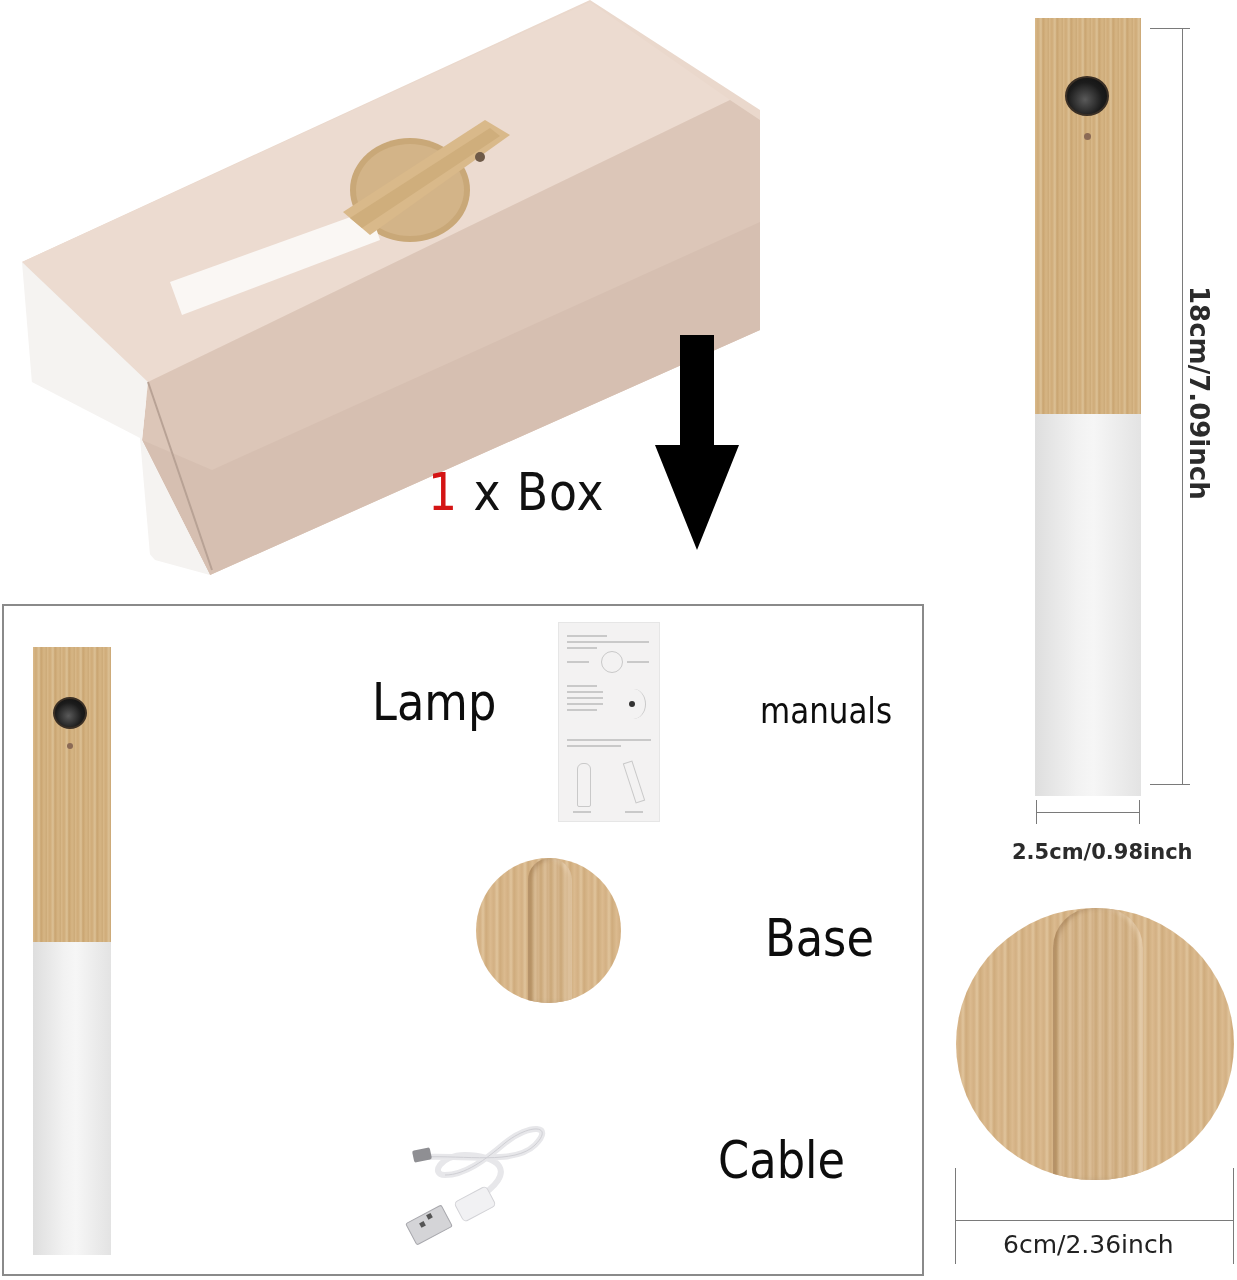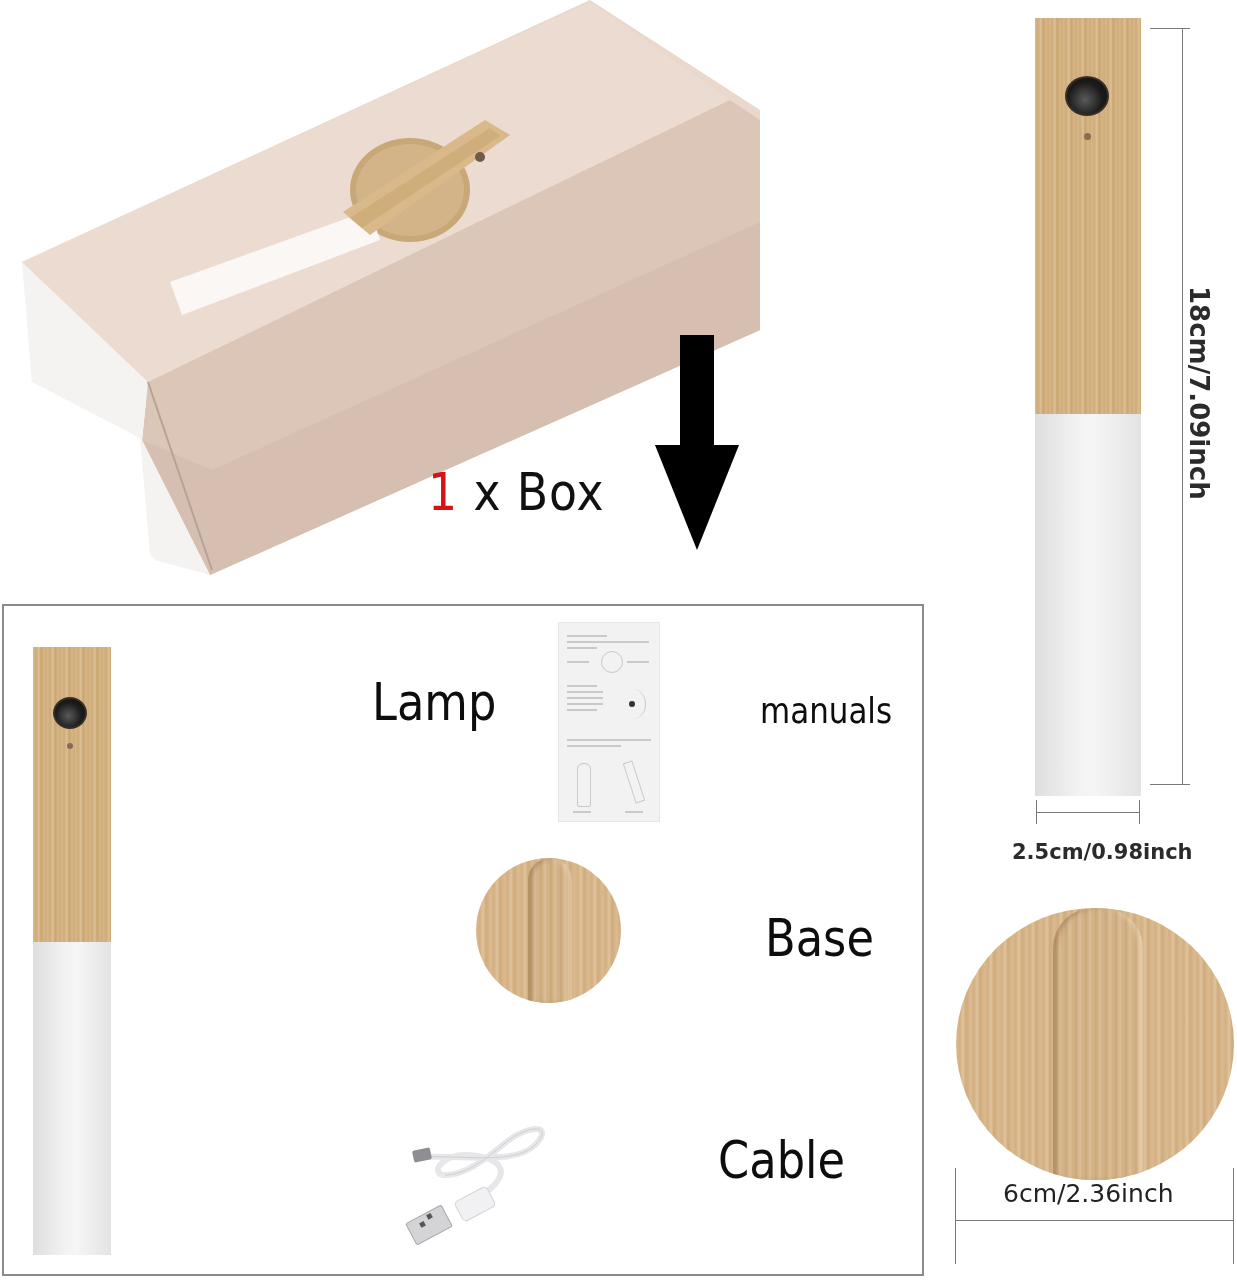--- a/index.html
+++ b/index.html
@@ -130,13 +130,13 @@
 <div class="dim-line" style="left:1139px;top:800px;width:1px;height:24px;"></div>
 <div class="dim-line" style="left:1036px;top:812px;width:104px;height:1px;"></div>
 <div class="dim-text" style="left:1012px;top:840px;font-size:21px;">2.5cm/0.98inch</div>
 
 <div class="base" style="left:956px;top:908px;width:278px;height:272px;">
   <div class="groove" style="left:97px;width:90px;"></div>
 </div>
 <div class="dim-line" style="left:955px;top:1168px;width:1px;height:96px;"></div>
 <div class="dim-line" style="left:1233px;top:1168px;width:1px;height:96px;"></div>
 <div class="dim-line" style="left:955px;top:1220px;width:279px;height:1px;"></div>
-<div class="dim-text" style="left:1003px;top:1179px;font-size:25px;font-weight:normal;color:#222;">6cm/2.36inch</div>
+<div class="dim-text" style="left:1003px;top:1230px;font-size:25px;font-weight:normal;color:#222;">6cm/2.36inch</div>
 
 </body></html>

